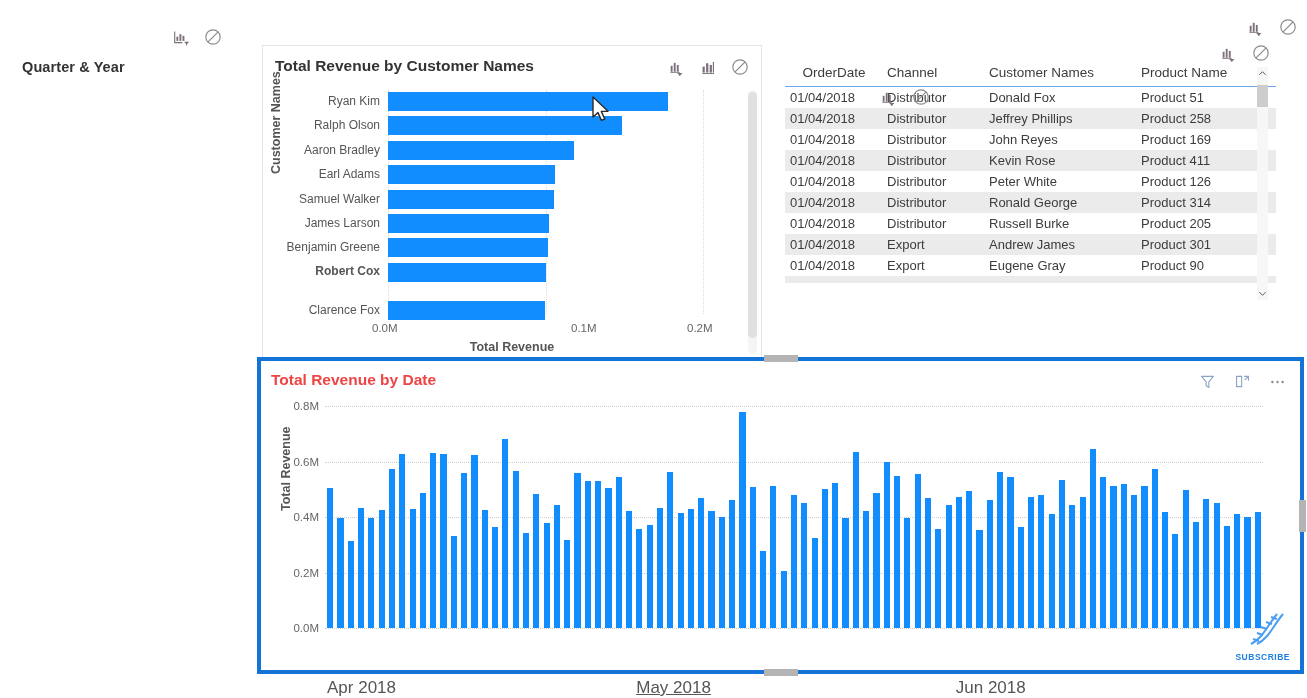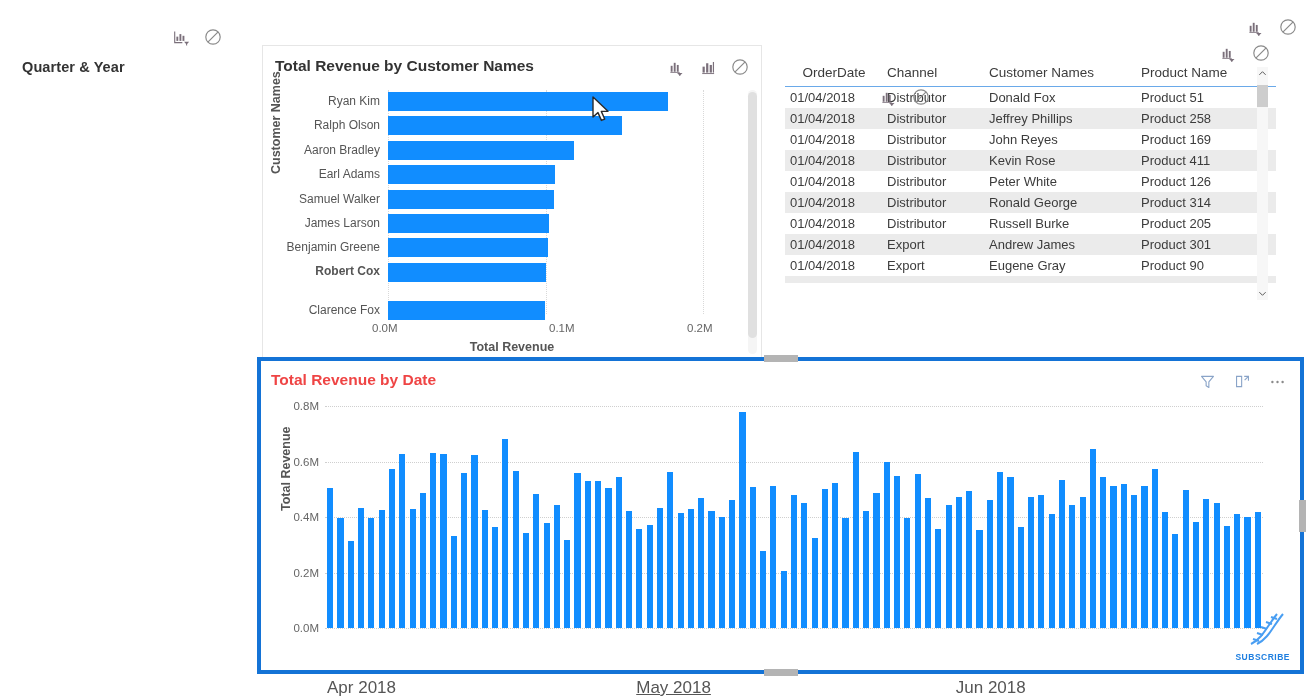--- a/index.html
+++ b/index.html
@@ -137,21 +137,21 @@
           </svg>
       </span>
     </div>
 
     <div class="bv-plot">
       <div class="axis-ylabel">Customer Names</div>
       <div id="bv-grid">
           <div class="gridv" style="left: 125px; top: 8px; height: 223.6px;"></div>
           <div class="xtick" style="left: 109px; top: 239.6px;">0.0M</div>
           <div class="gridv" style="left: 282.5px; top: 8px; height: 223.6px;"></div>
-          <div class="xtick" style="left: 258px; top: 239.6px; padding-left: 28px;">0.1M</div>
+          <div class="xtick" style="left: 280px; top: 239.6px; padding-left: 28px;">0.1M</div>
           <div class="gridv" style="left: 440px; top: 8px; height: 223.6px;"></div>
           <div class="xtick" style="left: 424px; top: 239.6px;">0.2M</div>
         </div>
       <div id="bv-rows">
           <div class="cat-row" style="top: 8px; left: 0px; right: 0px; height: 24.4px;">
             <div class="cat-label" style="right: 381px; top: 4px;">Ryan Kim</div>
             <div class="cat-bar" style="left: 125px; top: 2px; width: 279.562px; height: 19px; background: rgb(17, 141, 255);"></div>
           </div>
           <div class="cat-row" style="top: 32.4px; left: 0px; right: 0px; height: 24.4px;">
             <div class="cat-label" style="right: 381px; top: 4px;">Ralph Olson</div>

